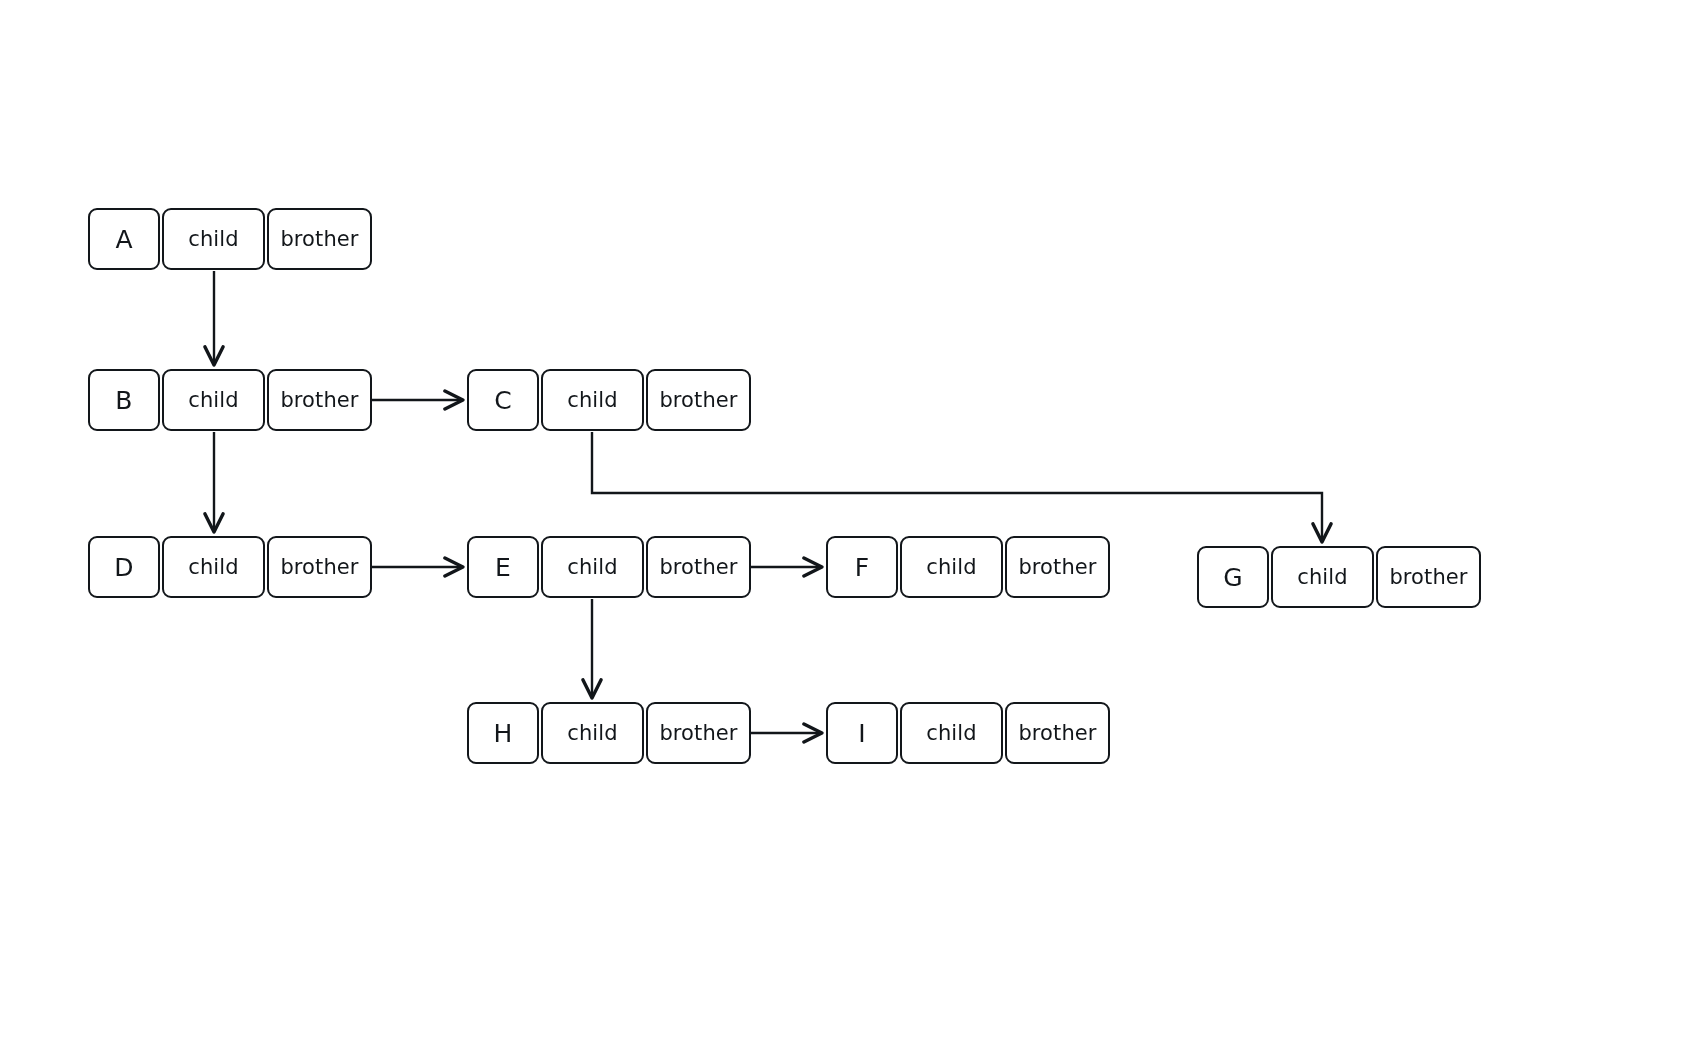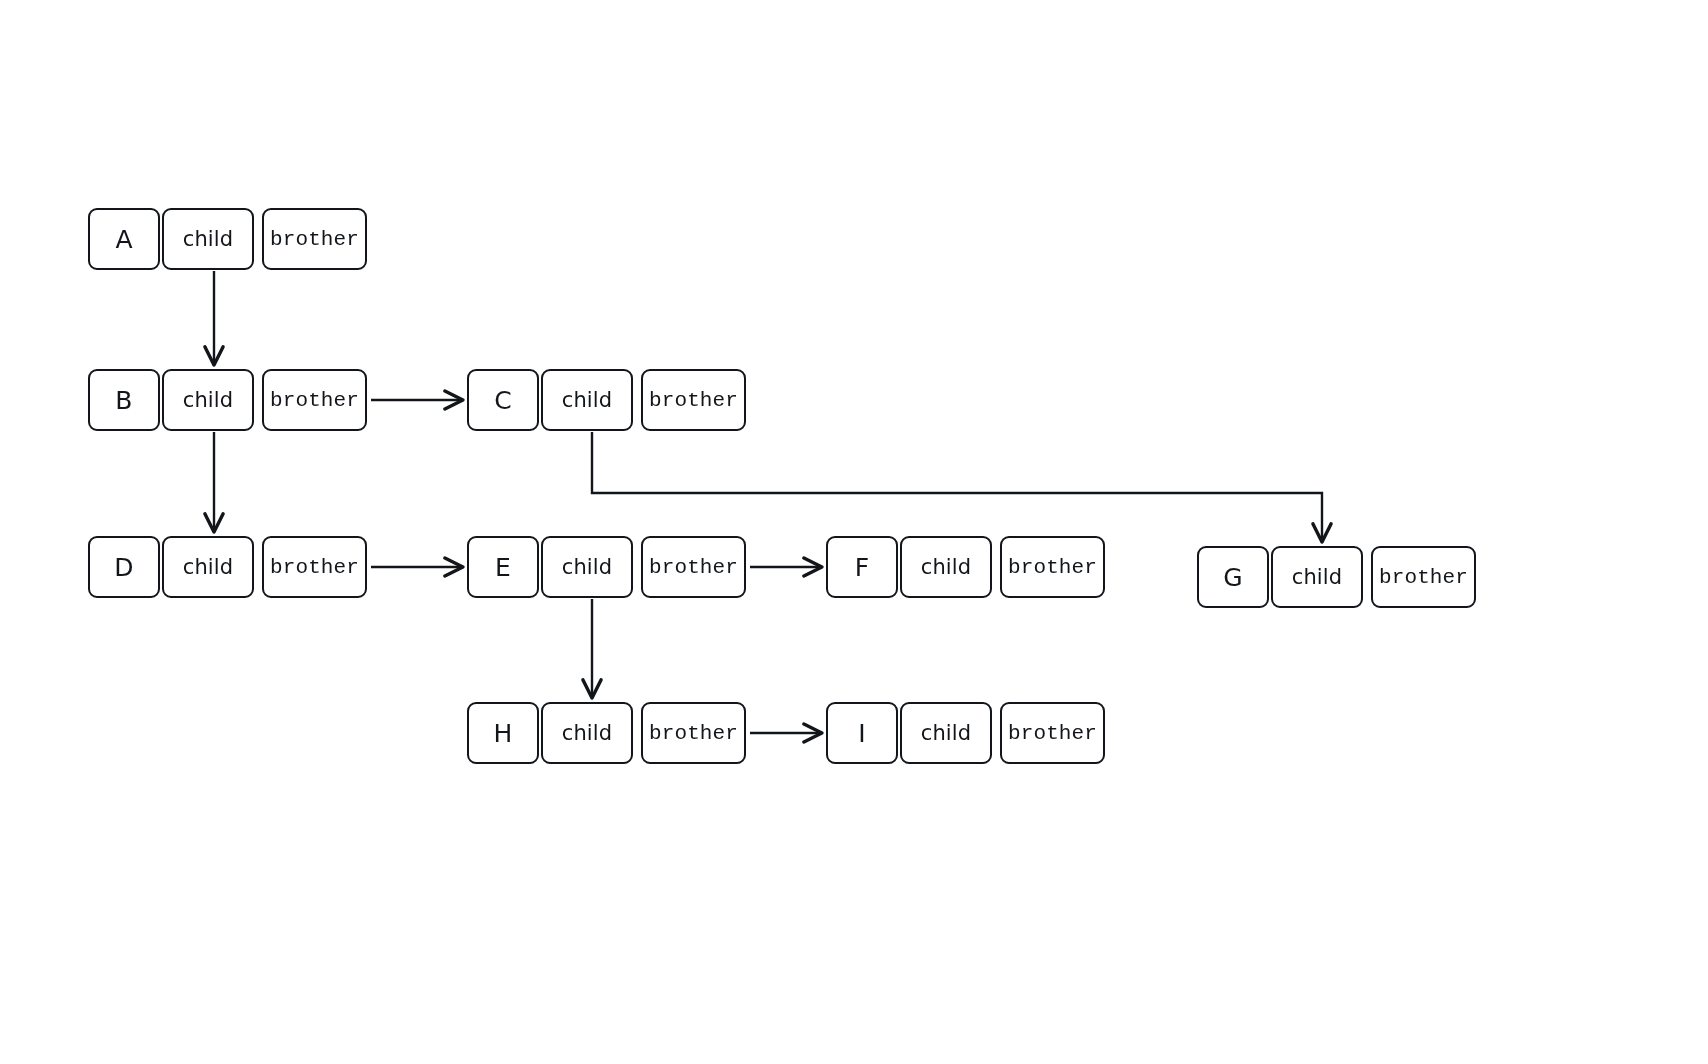--- a/index.html
+++ b/index.html
@@ -44,27 +44,26 @@
     color: #12161a;
     font-size: 21px;
     line-height: 1;
     letter-spacing: 0.1px;
   }
   .cell.name {
     width: 72px;
     font-size: 25px;
   }
   .cell.child {
-    width: 92px;
+    width: 103px;
     margin-left: 2px;
   }
   .cell.brother {
     width: 105px;
-    margin-left: 8px;
-    font-family: Liberation Mono, monospace;
+    margin-left: 2px;
   }
 </style>
 </head>
 <body>
 
 <div id="canvas">
 
   <svg id="edges" viewBox="0 0 1708 1064" width="1708" height="1064" xmlns="http://www.w3.org/2000/svg">
     <defs>
       <marker id="arrowhead" viewBox="0 0 12 12" refX="10.5" refY="6" markerWidth="9" markerHeight="9" orient="auto-start-reverse">

